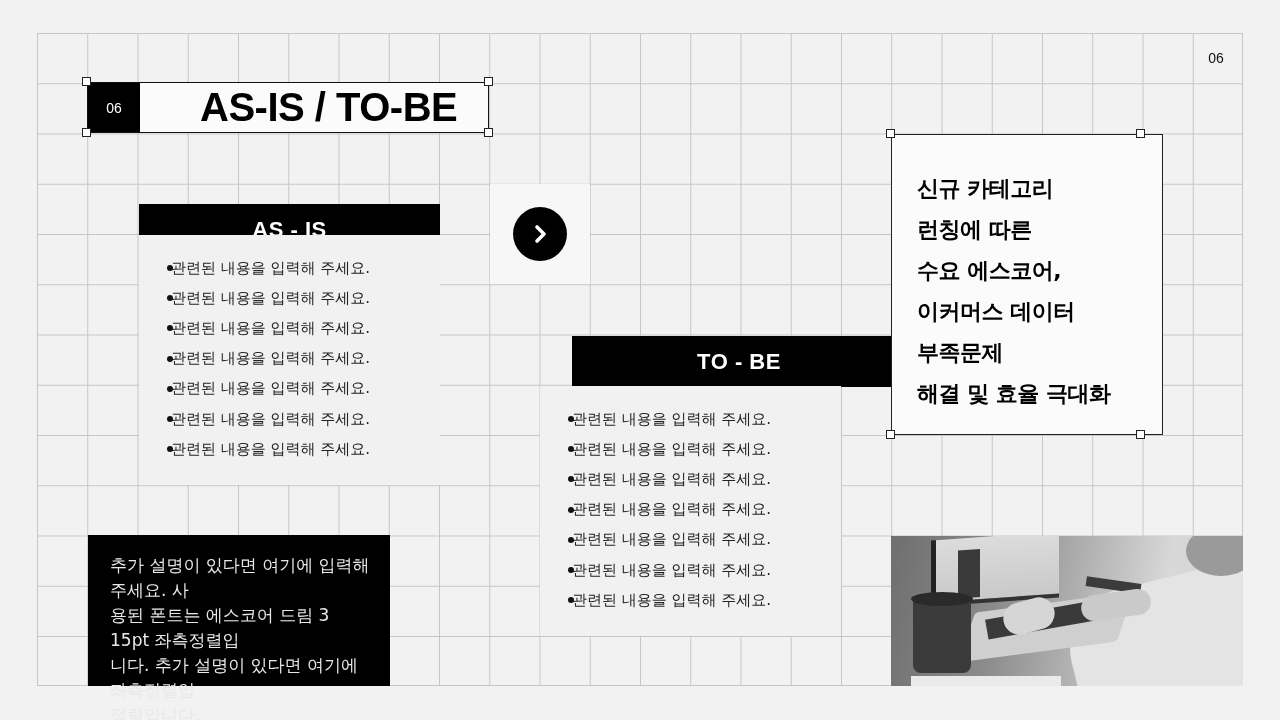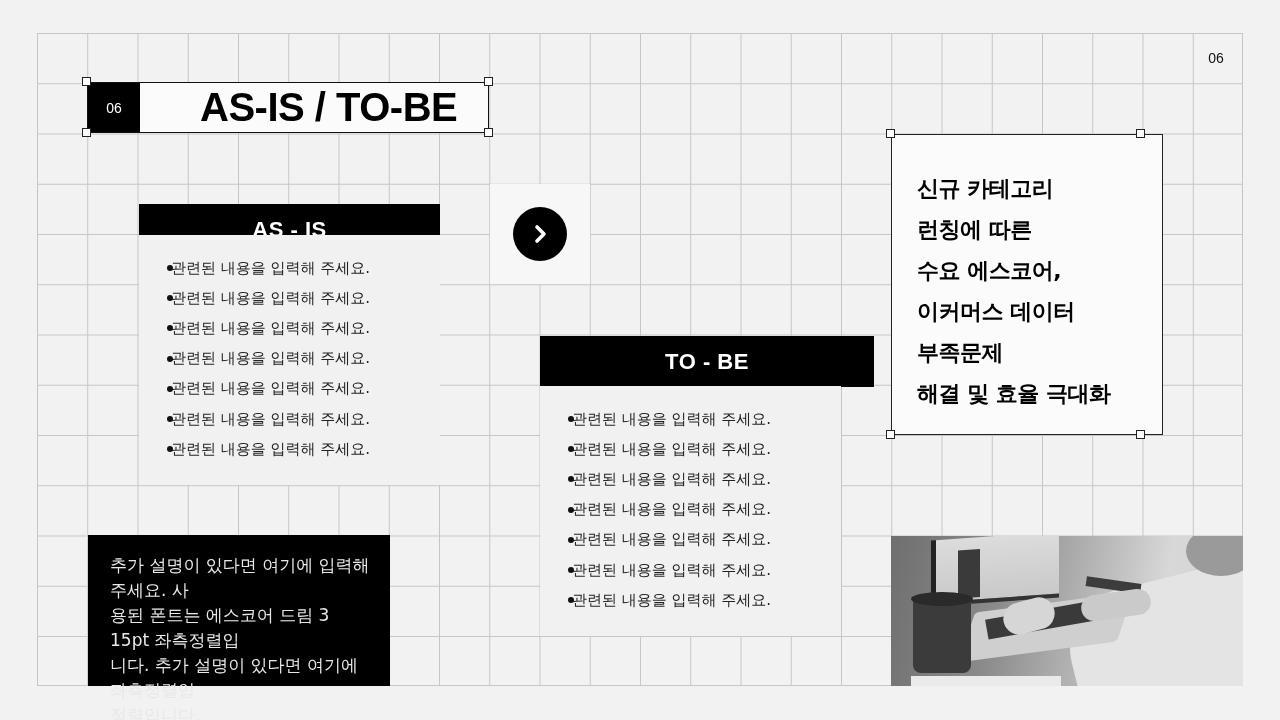--- a/index.html
+++ b/index.html
@@ -165,21 +165,21 @@
 </div>
 
 <div class="arrow-box">
   <div class="arrow-circle">
     <svg width="24" height="24" viewBox="0 0 24 24">
       <path d="M9 5 L16 12 L9 19" fill="none" stroke="#fff" stroke-width="3.6" stroke-linecap="round" stroke-linejoin="round"></path>
     </svg>
   </div>
 </div>
 
-<div class="panel-head" style="left:540px;top:336px;width:334px;">TO - BE</div>
+<div class="panel-head" style="left:572px;top:336px;width:334px;">TO - BE</div>
 <div class="panel-body" style="left:540px;top:386px;width:301px;height:250px;">
   <ul>
     <li>
         <span class="dot"></span>
         <span class="txt">관련된 내용을 입력해 주세요.</span>
       </li>
     <li>
         <span class="dot"></span>
         <span class="txt">관련된 내용을 입력해 주세요.</span>
       </li>

